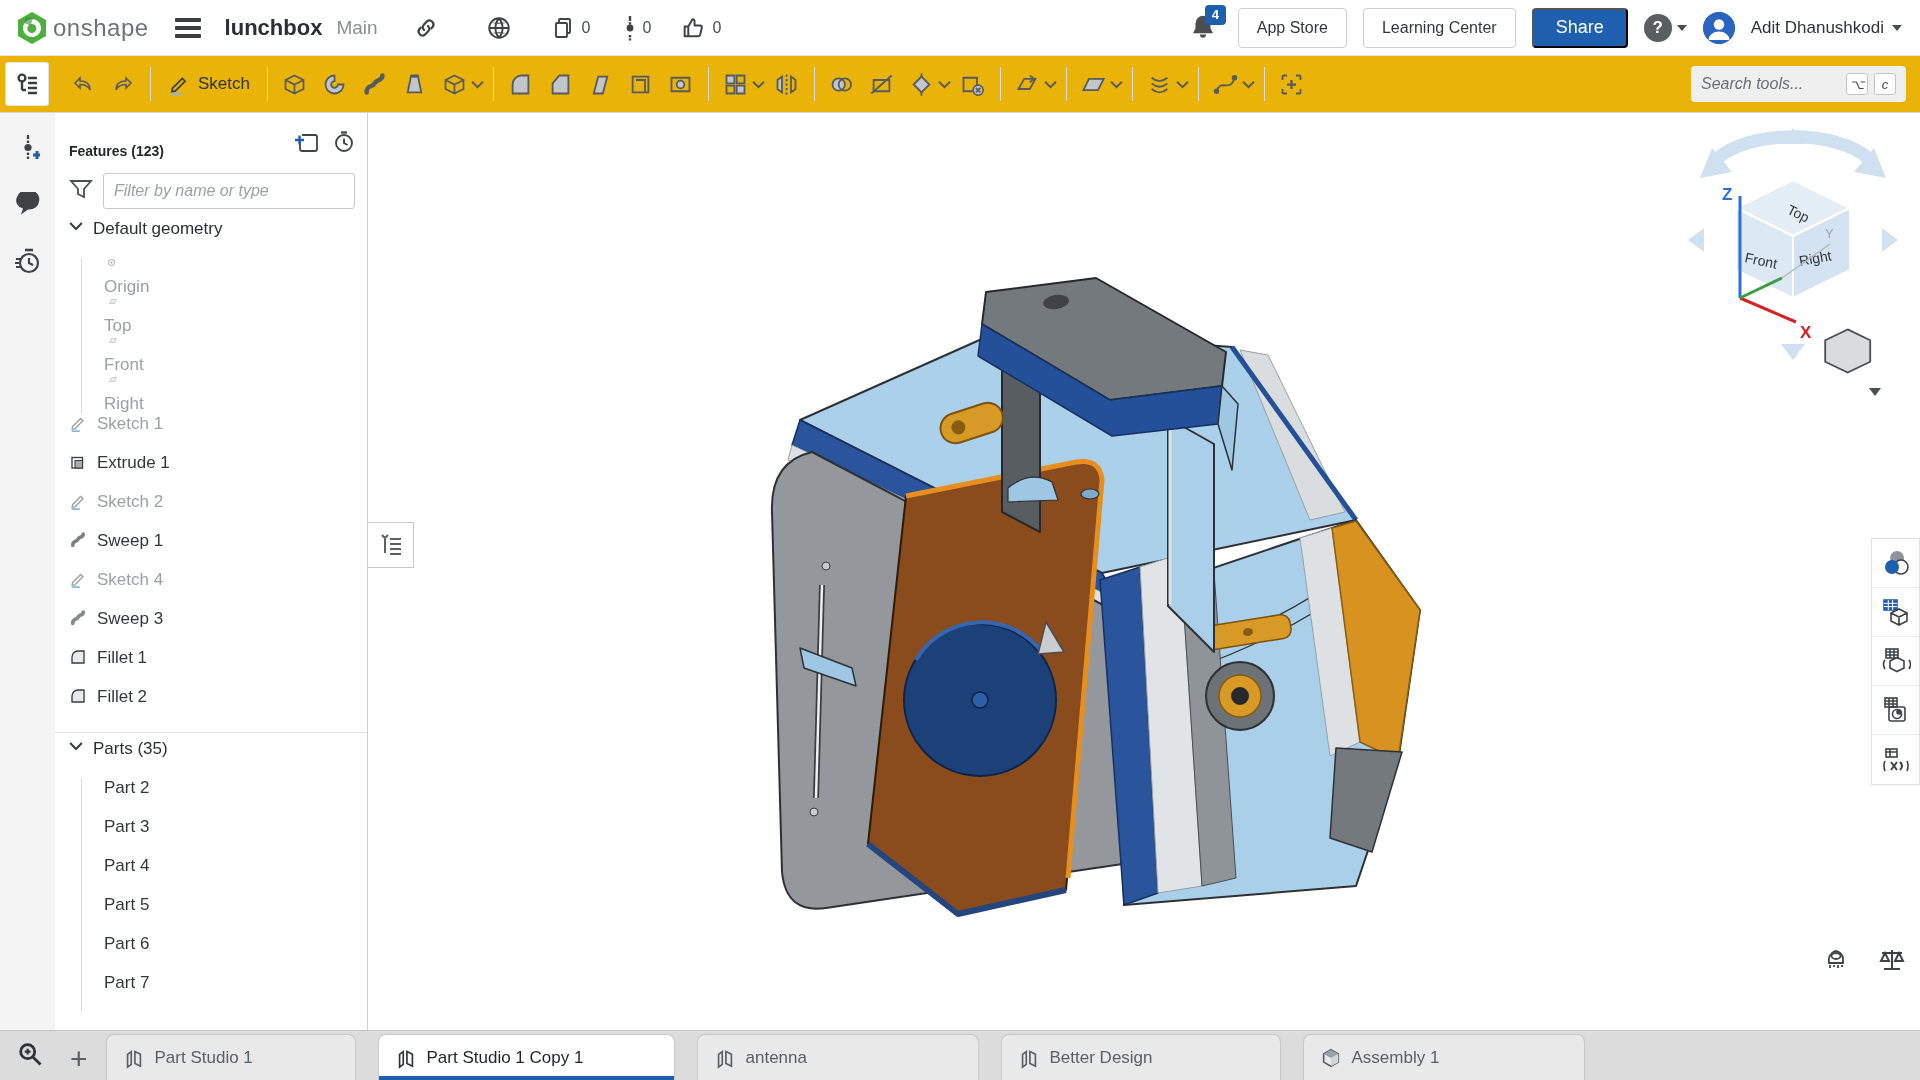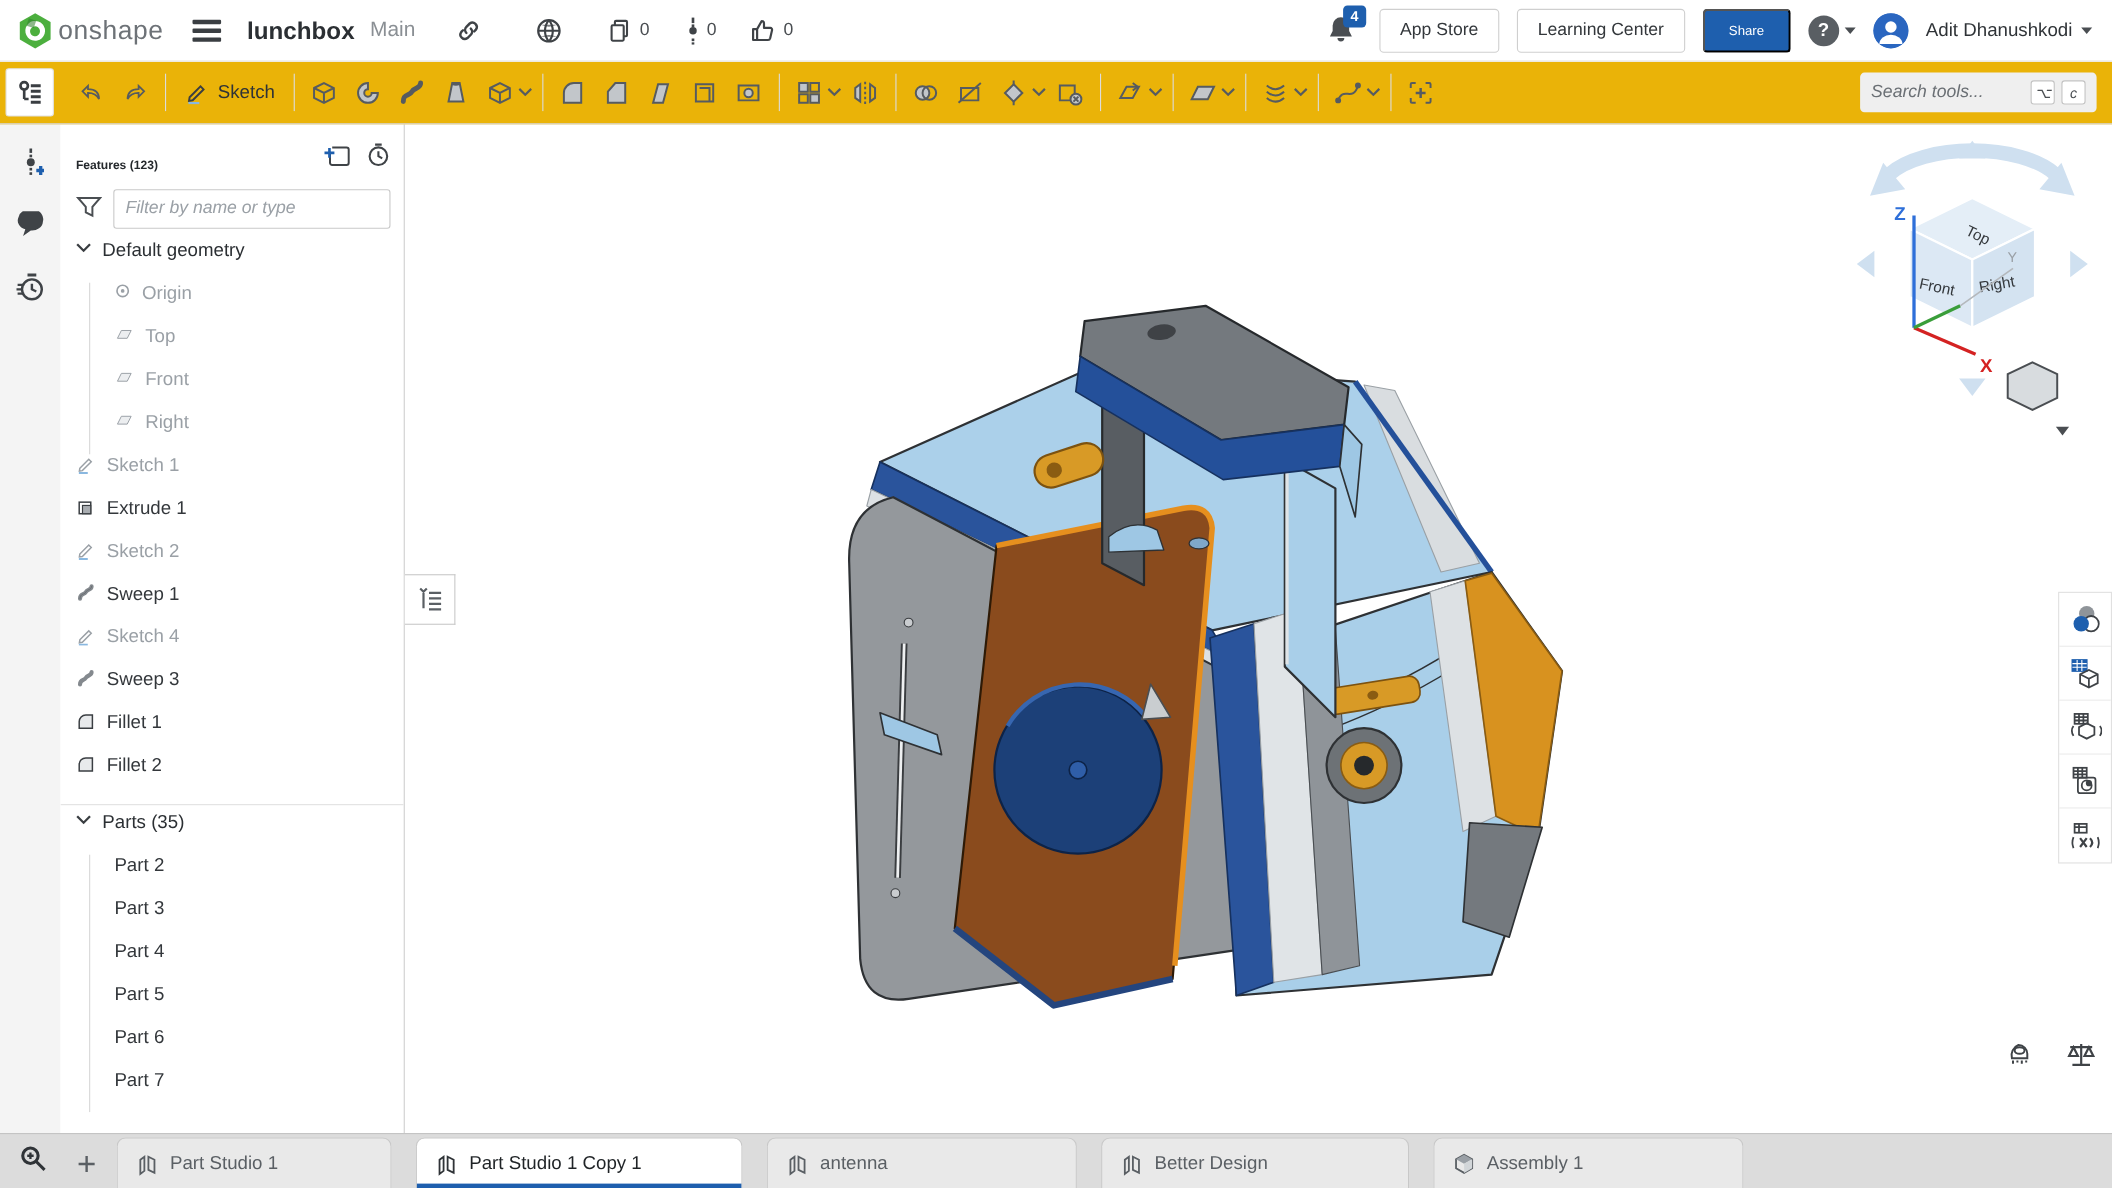--- a/index.html
+++ b/index.html
@@ -18,21 +18,21 @@
   .tb-ico { margin-left:30px; display:flex; align-items:center; gap:6px; color:#3f4347; }
   .tb-count { font-size:16px; color:#4a4e52; }
   .topbar-right { margin-left:auto; display:flex; align-items:center; gap:16px; margin-right:18px; }
   .bell-wrap { position:relative; width:34px; height:34px; }
   .badge { position:absolute; right:-4px; top:-6px; min-width:21px; height:20px; background:#1e5fae;
            color:#fff; font-size:13px; font-weight:bold; border-radius:4px; display:flex;
            align-items:center; justify-content:center; padding:0 4px; }
   .btn-outline { border:1px solid #cfcfcf; background:#fff; border-radius:4px; height:40px;
                  padding:0 18px; font-size:16px; color:#33373b; display:flex; align-items:center; cursor:pointer; }
   .btn-primary { background:#1e5fae; color:#fff; border-radius:4px; height:40px; padding:0 22px;
-                 font-size:12px; display:flex; align-items:center; cursor:pointer; }
+                 font-size:18px; display:flex; align-items:center; cursor:pointer; }
   .help-circle { width:28px; height:28px; border-radius:50%; background:#595e63; color:#fff;
                  font-weight:bold; font-size:17px; display:flex; align-items:center; justify-content:center; }
   .caret { width:0; height:0; border-left:5px solid transparent; border-right:5px solid transparent;
            border-top:6px solid #4a4e52; display:inline-block; }
   .avatar { width:32px; height:32px; border-radius:50%; background:#2a66c0; overflow:hidden; }
   .user-name { font-size:17px; color:#2f3337; }
 
   
   #toolbar { position:absolute; left:0; top:56px; width:1920px; height:57px; background:#eab308;
              border-bottom:1px solid #d6d6d6; display:flex; align-items:center; z-index:35; }
@@ -51,32 +51,32 @@
             font-size:13px; color:#4a4e52; display:flex; align-items:center; justify-content:center; }
 
   
   #left-rail { position:absolute; left:0; top:113px; width:55px; height:919px; background:#f4f4f4; z-index:30; }
   .rail-ico { width:55px; height:44px; display:flex; align-items:center; justify-content:center; cursor:pointer; }
 
   
   #features-panel { position:absolute; left:55px; top:113px; width:313px; height:919px; background:#fff;
                     border-right:1px solid #cfcfcf; z-index:30; overflow:hidden; }
   .fp-header { display:flex; align-items:center; padding:16px 12px 8px 14px; }
-  .fp-title { font-size:11px; font-weight:bold; color:#24282c; flex:1;margin-top:14px; }
+  .fp-title { font-size:14px; font-weight:bold; color:#24282c; flex:1;margin-top:14px; }
   .fp-hico { margin-left:12px; cursor:pointer; }
   .fp-filter { display:flex; align-items:center; gap:10px; padding:6px 12px 10px 14px; }
   .fp-input { flex:1; height:36px; border:1px solid #c9c9c9; border-radius:3px; padding:0 10px;
               font-size:16px; font-style:italic; color:#9aa0a6; font-family:"Liberation Sans",sans-serif; }
   .fp-input::placeholder { color:#9aa0a6; font-style:italic; }
   .tree-row { display:flex; height:39px; padding-left:14px; gap:10px; font-size:17px; cursor:pointer; }
   .tree-row.muted { color:#9aa0a6; }
   .tree-row.normal { color:#33373b; }
   .tree-group { font-size:17px; color:#2b2f33; }
   .indent { margin-left:26px; border-left:1px solid #d8d8d8; }
-  .indent .tree-row { padding-left:22px; }
+  .indent .tree-row { padding-left:22px;flex-direction:column; }
   .fp-sep { height:1px; background:#e2e2e2; margin:6px 0; }
   .chev { width:14px; height:14px; }
 
   
   #viewport { position:absolute; left:368px; top:113px; width:1552px; height:919px; background:#fff; z-index:10; }
   #collapse-handle { position:absolute; left:368px; top:522px; width:46px; height:46px; background:#fff;
                      border:1px solid #c9c9c9; border-left:none; display:flex; align-items:center;
                      justify-content:center; z-index:32; cursor:pointer; }
   .right-strip { position:absolute; right:0; top:425px; width:49px; background:#fff;
                  border:1px solid #e0e0e0; z-index:25; }

